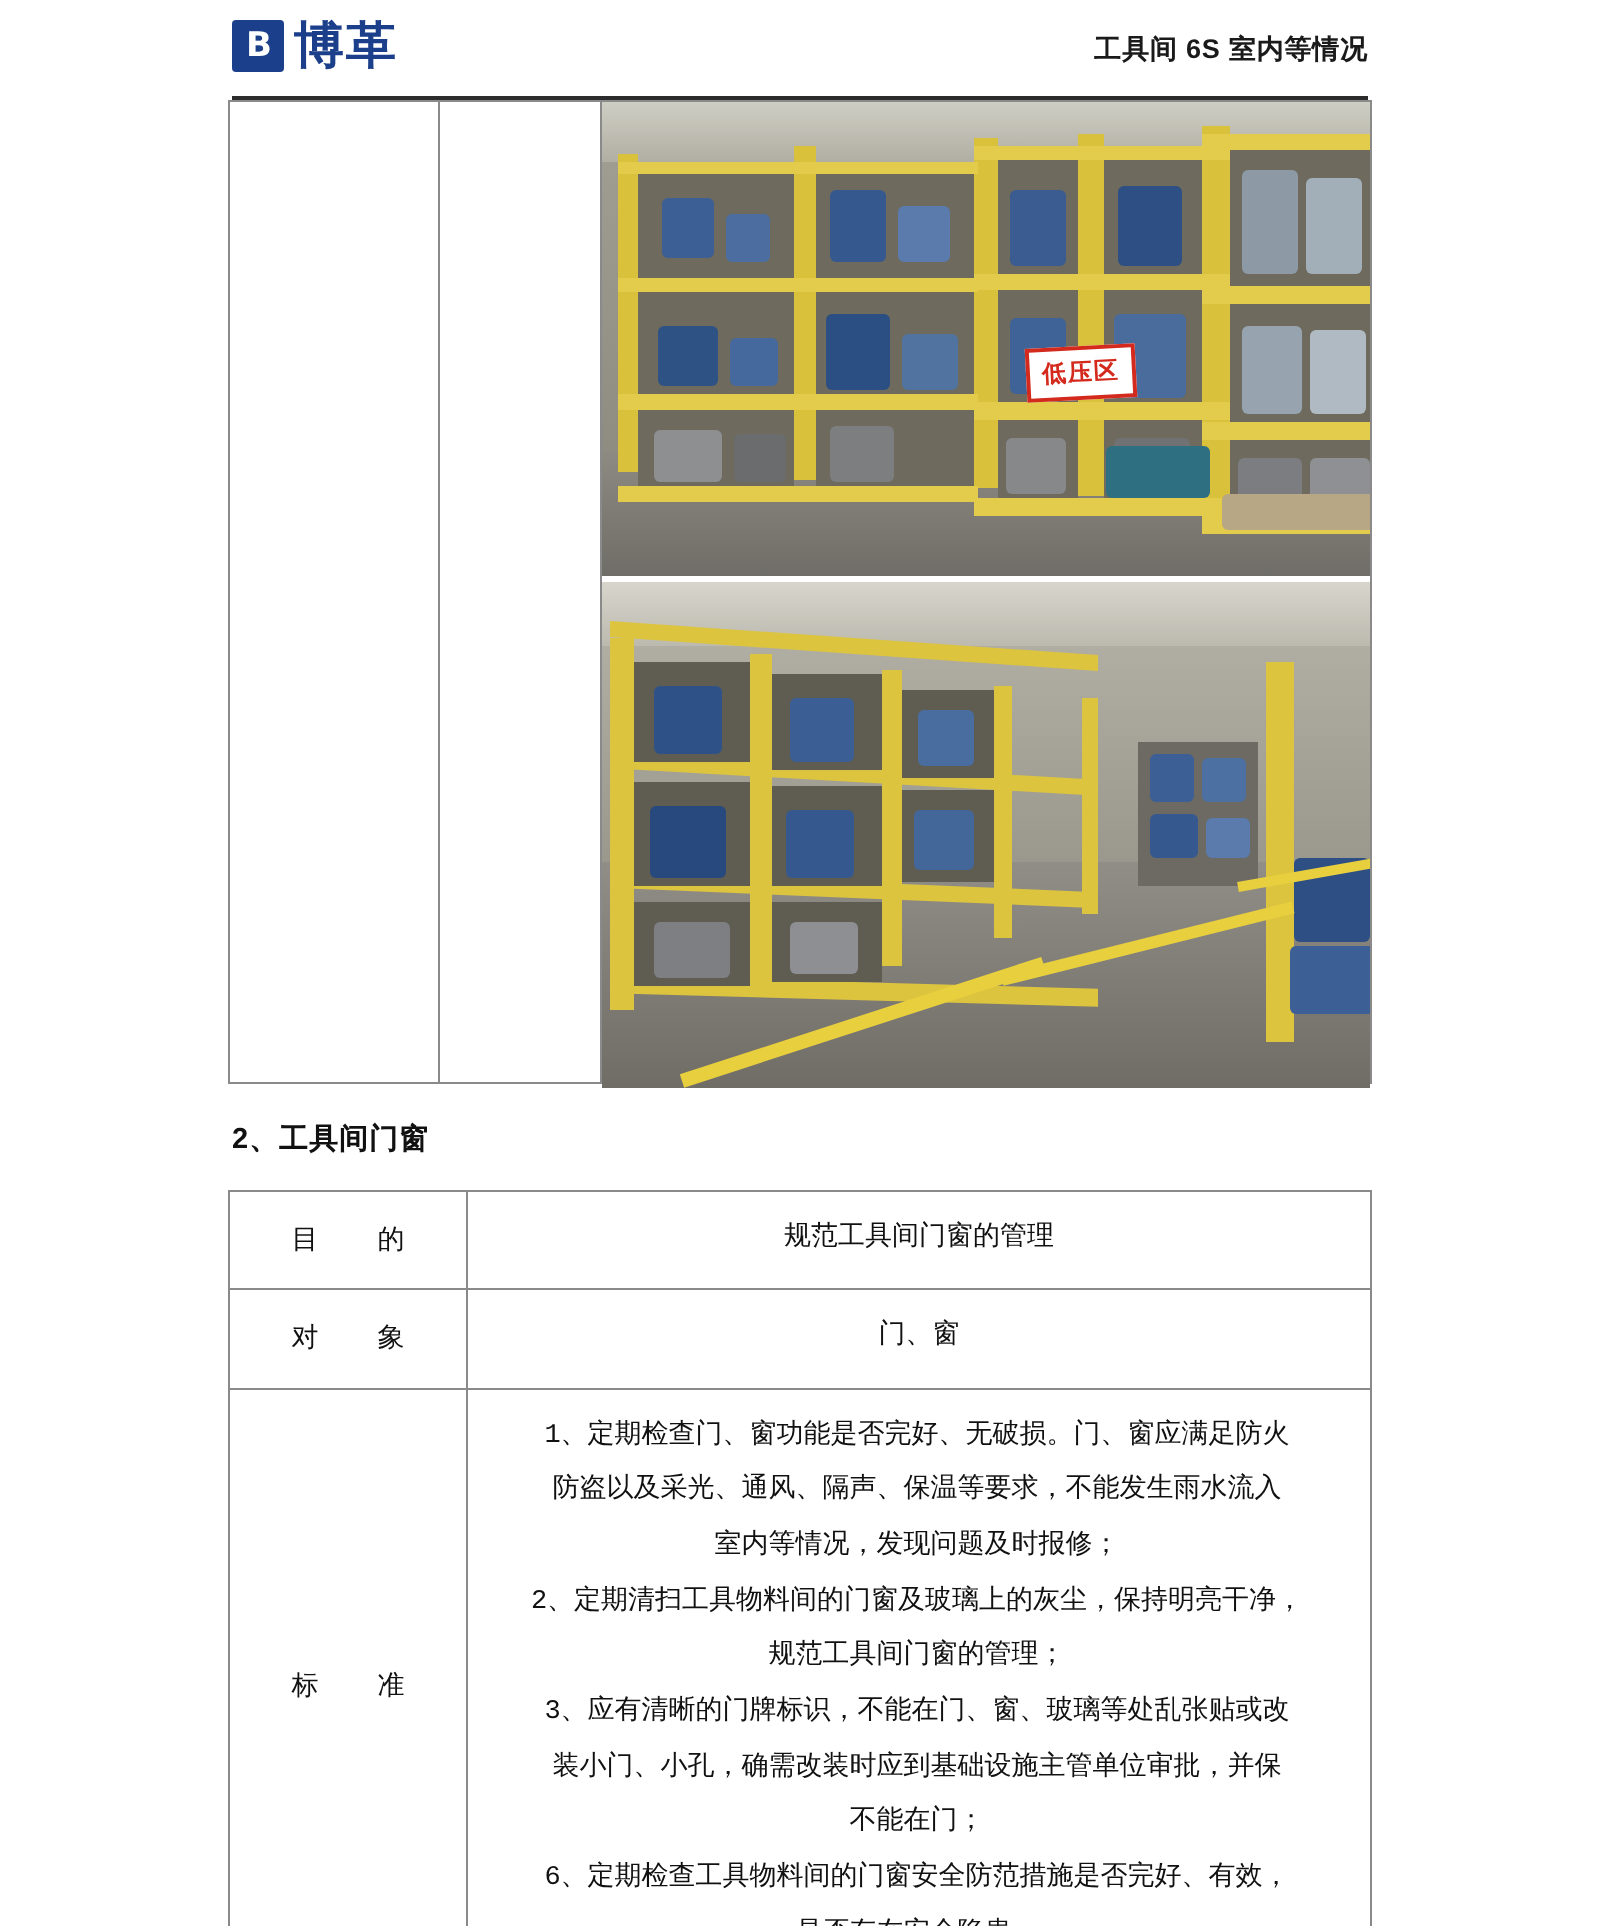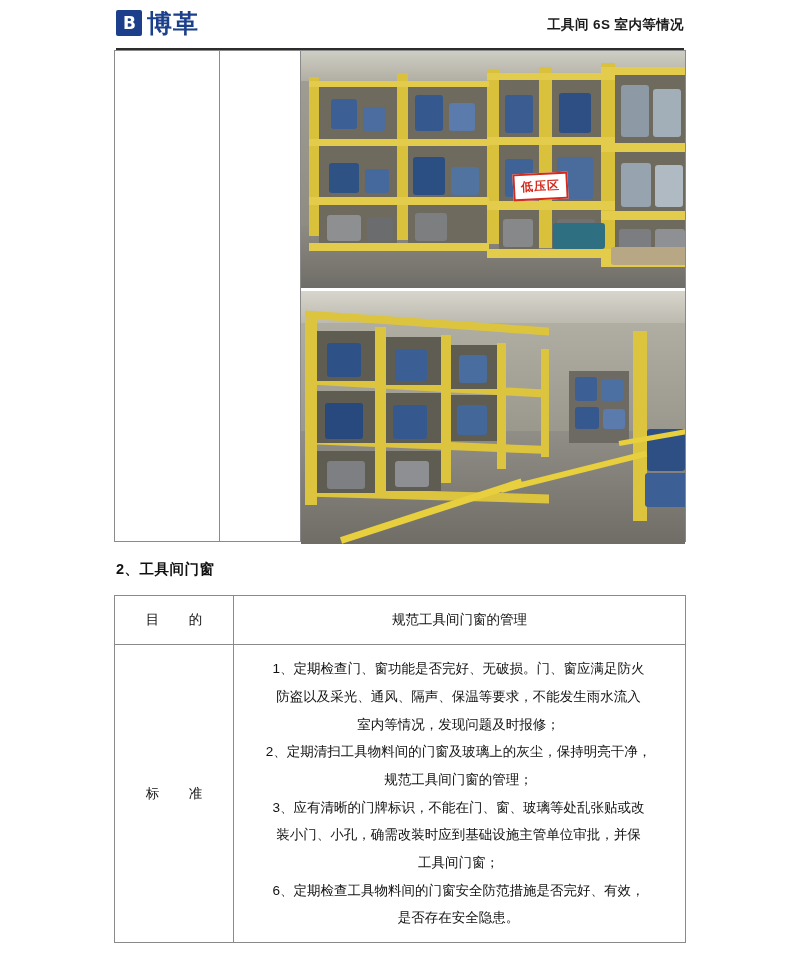--- a/index.html
+++ b/index.html
@@ -192,20 +192,21 @@
     width: 572px;
     border-collapse: collapse;
     table-layout: fixed;
     border: 1px solid #8a8a8a;
   }
   .std-table td {
     border: 1px solid #8a8a8a;
     font-size: 13.5px;
     color: #111111;
     vertical-align: middle;
+    font-family: Liberation Mono, monospace;
   }
   .std-label {
     width: 110px;
     text-align: center;
     letter-spacing: 8px;
     padding: 10px 0 10px 8px;
     font-weight: normal;
   }
   .std-value {
     padding: 11px 12px;
@@ -366,28 +367,32 @@
 
 <div class="section-heading">2、工具间门窗</div>
 
 <table class="std-table">
   <tbody>
       <tr>
     <td class="std-label">目　的</td>
     <td class="std-value">规范工具间门窗的管理</td>
   </tr>
   <tr>
+    <td class="std-label">对　象</td>
+    <td class="std-value">门、窗</td>
+  </tr>
+  <tr>
     <td class="std-label">标　准</td>
     <td class="std-value rules">
       <span class="rule-line">1、定期检查门、窗功能是否完好、无破损。门、窗应满足防火</span>
       <span class="rule-line">防盗以及采光、通风、隔声、保温等要求，不能发生雨水流入</span>
       <span class="rule-line">室内等情况，发现问题及时报修；</span>
       <span class="rule-line">2、定期清扫工具物料间的门窗及玻璃上的灰尘，保持明亮干净，</span>
       <span class="rule-line">规范工具间门窗的管理；</span>
       <span class="rule-line">3、应有清晰的门牌标识，不能在门、窗、玻璃等处乱张贴或改</span>
       <span class="rule-line">装小门、小孔，确需改装时应到基础设施主管单位审批，并保</span>
-      <span class="rule-line">工具间门窗；</span>
+      <span class="rule-line">不能在门；</span>
       <span class="rule-line">6、定期检查工具物料间的门窗安全防范措施是否完好、有效，</span>
       <span class="rule-line">是否存在安全隐患。</span>
     </td>
   </tr>
 </tbody>
   </table>
 
 </body></html>

